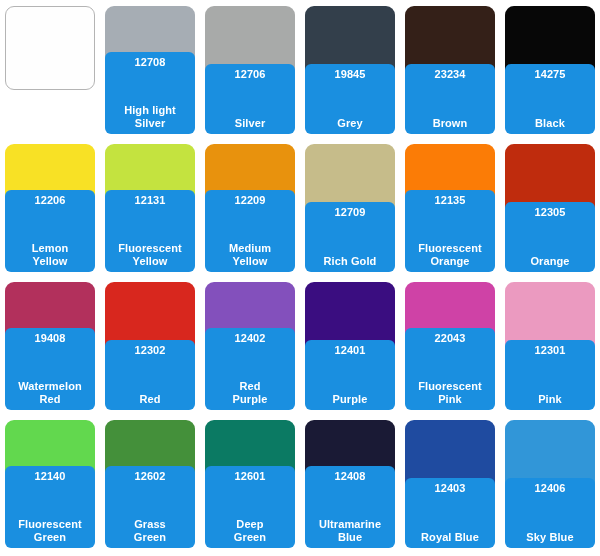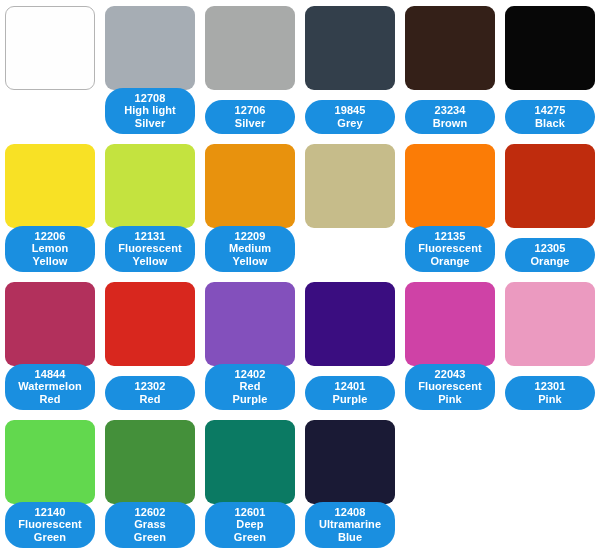--- a/index.html
+++ b/index.html
@@ -41,37 +41,38 @@
   }
   .swatch.bordered {
     border: 1px solid #b4b4b4;
   }
   .label {
     position: absolute;
     left: 5px;
     bottom: 6px;
     width: 90px;
     background: #1a8fe0;
-    border-radius: 18px;
+    border-radius: 6px;
     color: #ffffff;
     text-align: center;
     font-size: 11px;
     font-weight: bold;
     line-height: 12.5px;
     padding: 4px 0 5px 0;
     box-sizing: border-box;
     letter-spacing: 0.1px;
   }
   .label .code {
     display: block;
     white-space: nowrap;
   }
   .label .name {
     display: block;
     white-space: pre-line;
+    margin-top: 36px;
   }
 </style>
 </head>
 <body>
 
 <div class="chart">
     <div class="cell">
       <div class="swatch bordered" style="background: rgb(254, 254, 254);"></div>
     </div>
     <div class="cell">
@@ -129,40 +130,44 @@
     <div class="cell">
       <div class="swatch" style="background: rgb(232, 146, 13);"></div>
       <div class="label">
         <span class="code">12209</span>
         <span class="name">Medium
 Yellow</span>
       </div>
     </div>
     <div class="cell">
       <div class="swatch" style="background: rgb(198, 188, 138);"></div>
+      <div class="label">
+        <span class="code">12709</span>
+        <span class="name">Rich Gold</span>
+      </div>
     </div>
     <div class="cell">
       <div class="swatch" style="background: rgb(251, 124, 6);"></div>
       <div class="label">
         <span class="code">12135</span>
         <span class="name">Fluorescent
 Orange</span>
       </div>
     </div>
     <div class="cell">
       <div class="swatch" style="background: rgb(191, 44, 13);"></div>
       <div class="label">
         <span class="code">12305</span>
         <span class="name">Orange</span>
       </div>
     </div>
     <div class="cell">
       <div class="swatch" style="background: rgb(178, 48, 92);"></div>
       <div class="label">
-        <span class="code">14844</span>
+        <span class="code">19408</span>
         <span class="name">Watermelon
 Red</span>
       </div>
     </div>
     <div class="cell">
       <div class="swatch" style="background: rgb(216, 39, 30);"></div>
       <div class="label">
         <span class="code">12302</span>
         <span class="name">Red</span>
       </div>
@@ -222,13 +227,27 @@
       </div>
     </div>
     <div class="cell">
       <div class="swatch" style="background: rgb(26, 26, 53);"></div>
       <div class="label">
         <span class="code">12408</span>
         <span class="name">Ultramarine
 Blue</span>
       </div>
     </div>
+    <div class="cell">
+      <div class="swatch" style="background: rgb(31, 75, 160);"></div>
+      <div class="label">
+        <span class="code">12403</span>
+        <span class="name">Royal Blue</span>
+      </div>
+    </div>
+    <div class="cell">
+      <div class="swatch" style="background: rgb(49, 150, 216);"></div>
+      <div class="label">
+        <span class="code">12406</span>
+        <span class="name">Sky Blue</span>
+      </div>
+    </div>
   </div>
 
 </body></html>

